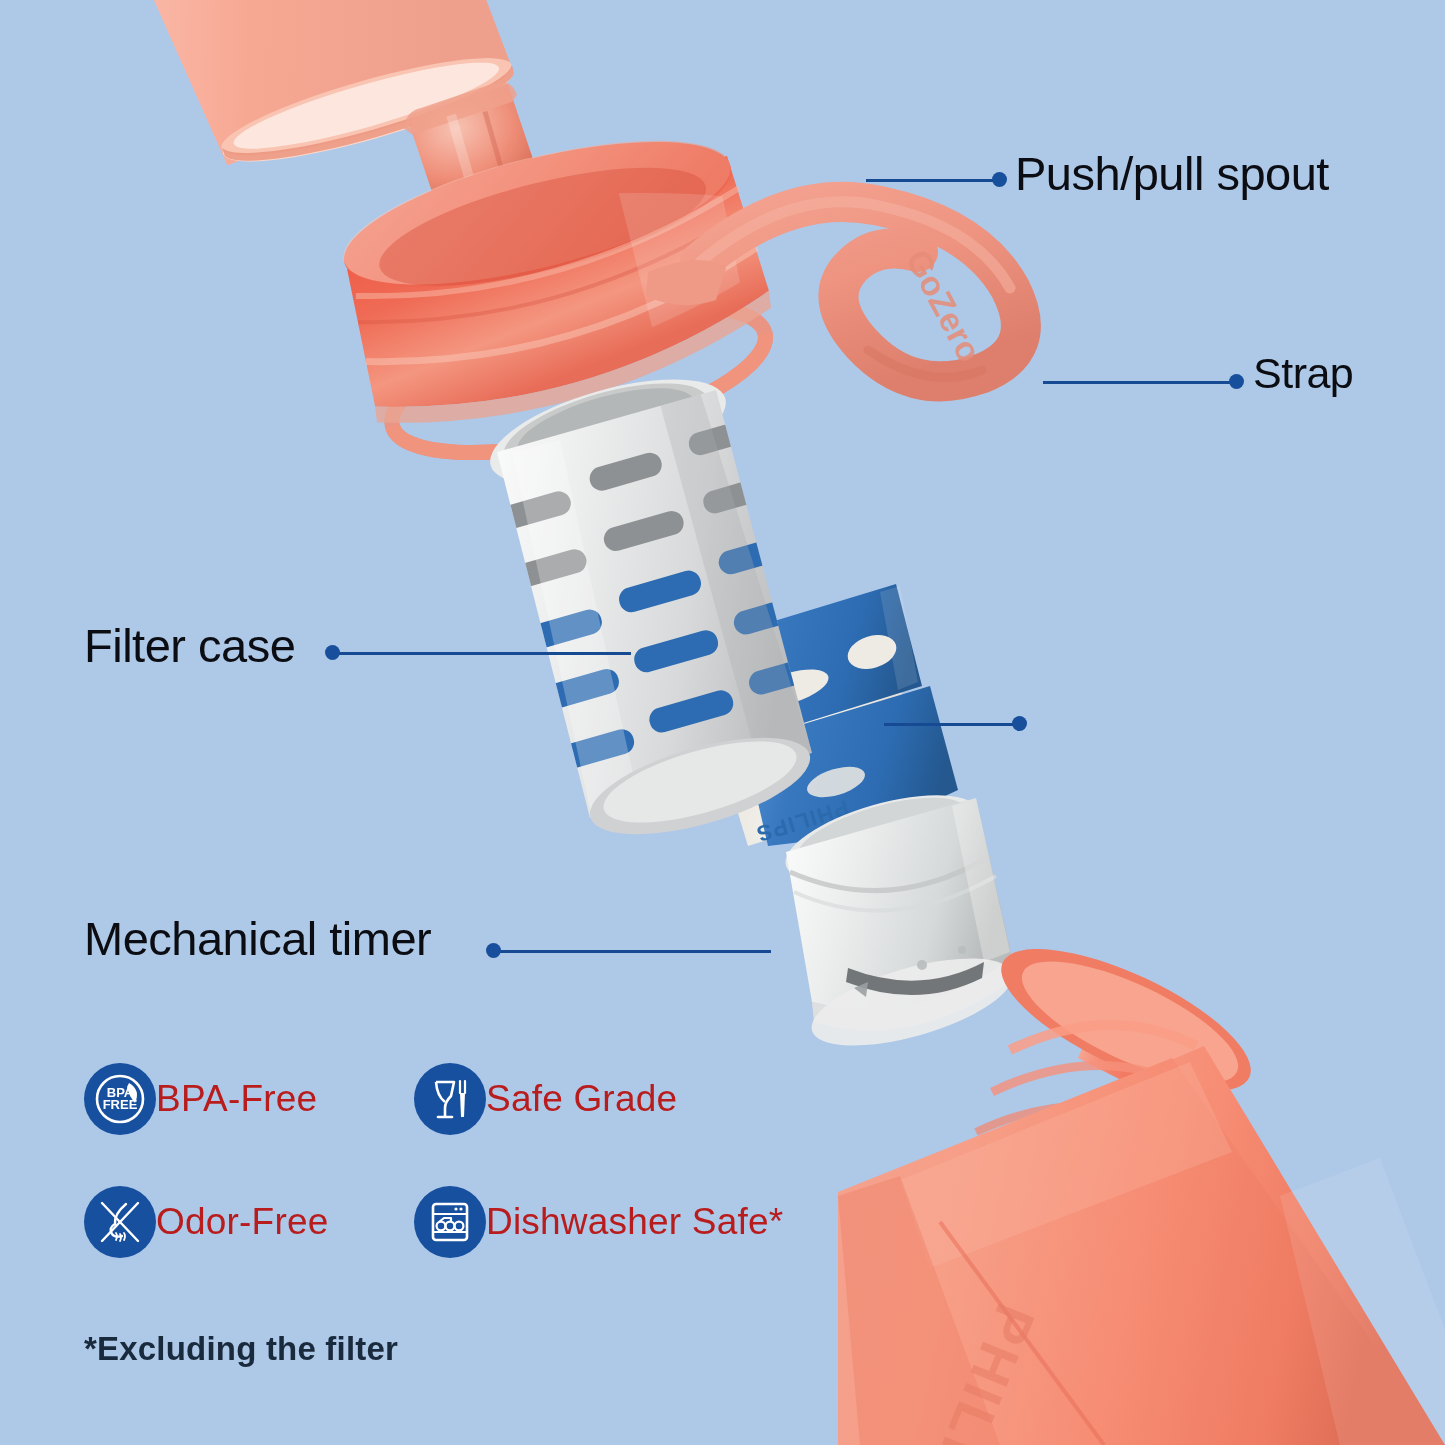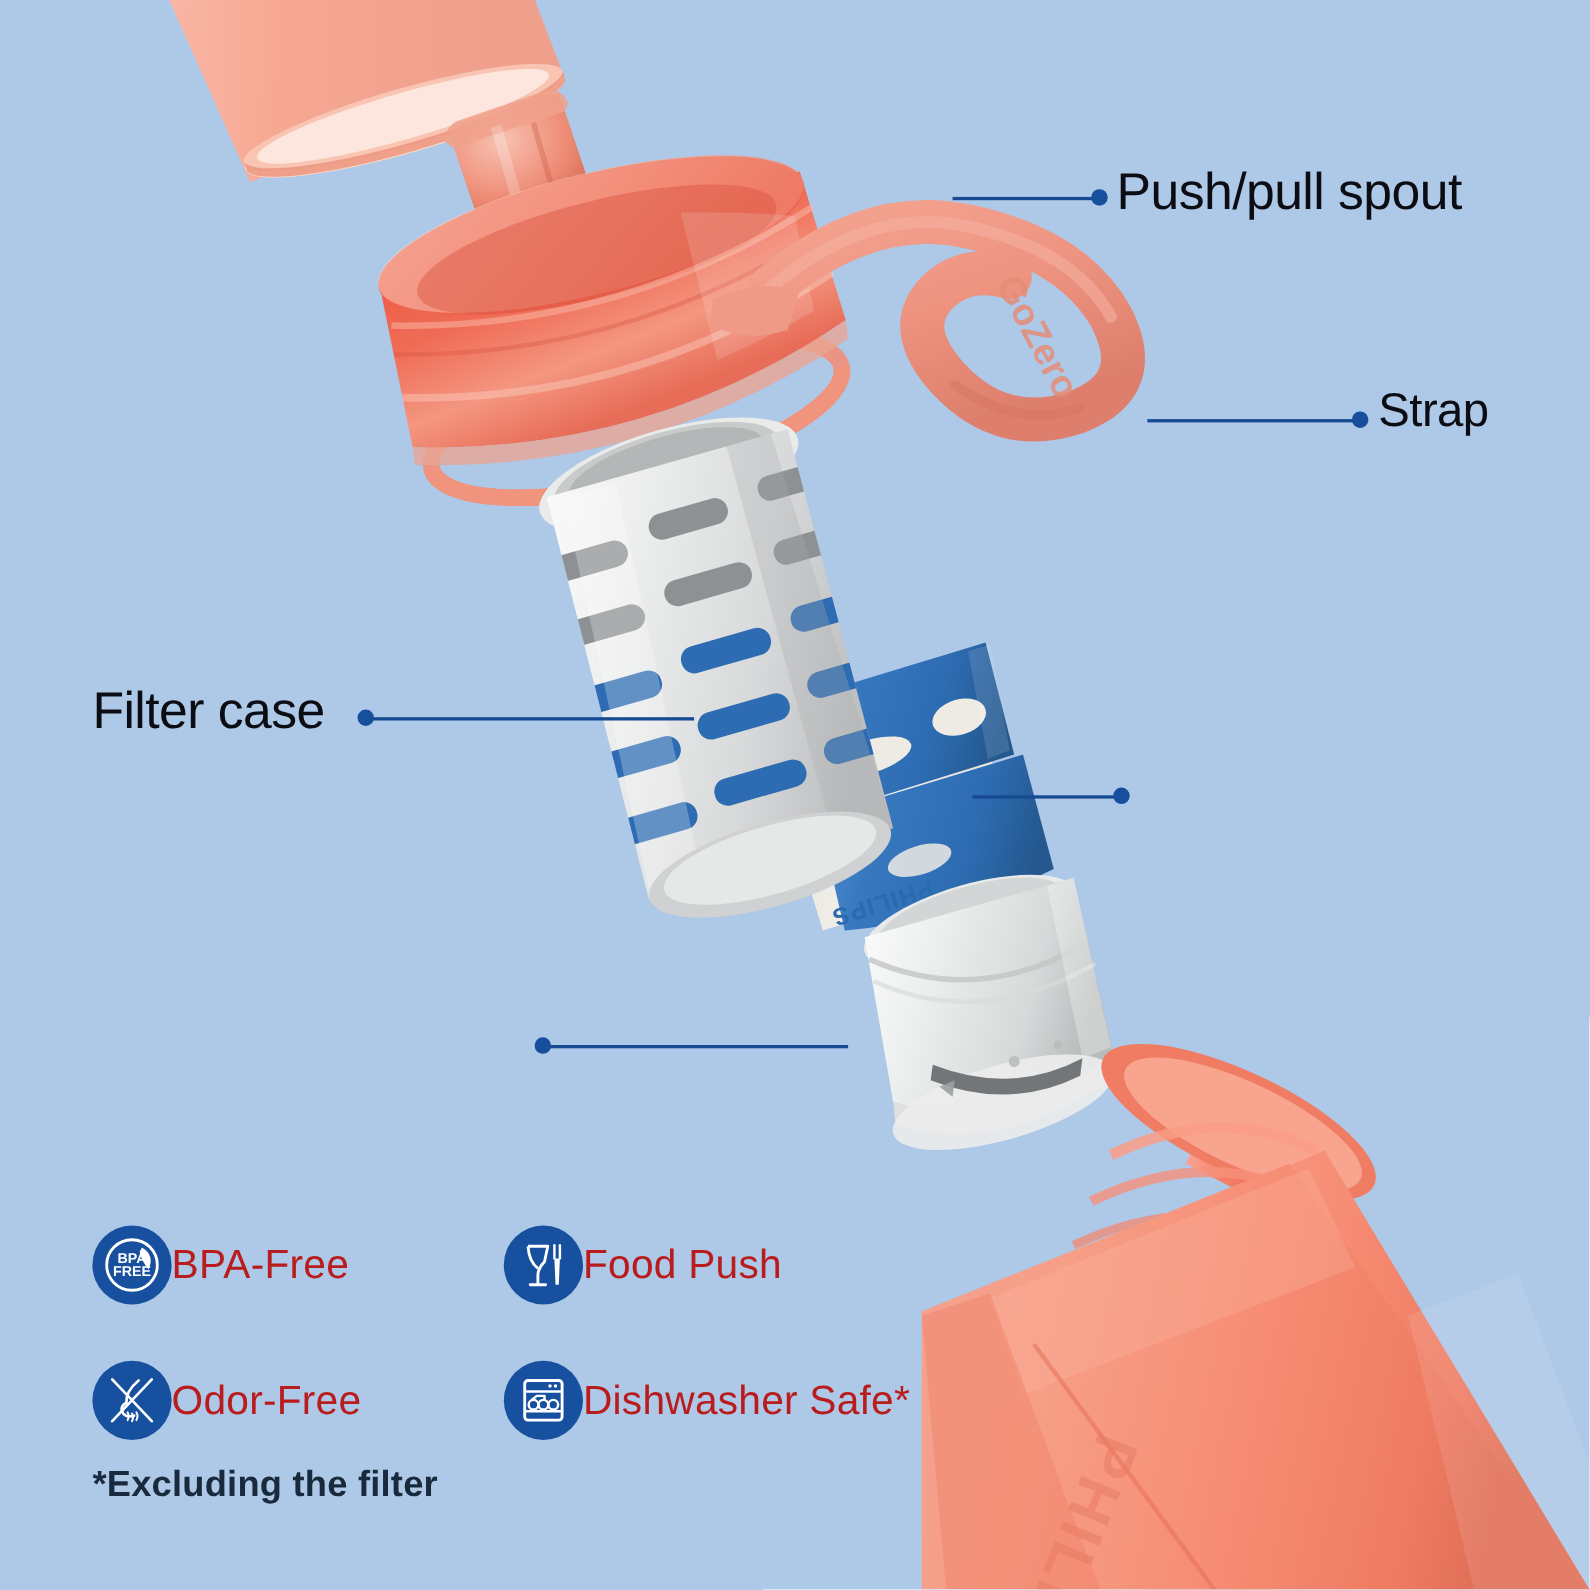--- a/index.html
+++ b/index.html
@@ -57,21 +57,21 @@
   .ld-mtimer { left: 497px;  top: 950px; width: 274px; }
   .dot-mtimer{ left: 486px;  top: 943px; }
 
   
   .features {
     position: absolute;
     left: 84px;
     top: 1063px;
     width: 800px;
   }
-  .feat-row { display: flex; height: 123px; align-items: flex-end; gap: 44px; }
+  .feat-row { display: flex; height: 123px; align-items: flex-start; }
   .feat-item { display: flex; align-items: center; }
   .feat-item.col1 { width: 330px; }
   .badge {
     width: 72px; height: 72px;
     border-radius: 50%;
     background: #17509f;
     display: flex; align-items: center; justify-content: center;
     flex: none;
   }
   .feat-text {
@@ -330,20 +330,21 @@
   <div class="leader ld-fcase"></div>
   <div class="leader-dot dot-fcase"></div>
   <div class="leader ld-fcart"></div>
   <div class="leader-dot dot-fcart"></div>
   <div class="leader ld-mtimer"></div>
   <div class="leader-dot dot-mtimer"></div>
 
   <div class="callout-label lbl-push">Push/pull spout</div>
   <div class="callout-label lbl-strap">Strap</div>
   <div class="callout-label lbl-fcase">Filter case</div>
+  <div class="callout-label lbl-mtimer">Mechanical timer</div>
 
   <div class="features">
 
     <div class="feat-row">
 
       <div class="feat-item col1">
         <div class="badge">
           <svg width="72" height="72" viewBox="0 0 72 72">
             <circle cx="36" cy="36" r="23" fill="none" stroke="#ffffff" stroke-width="2.6"></circle>
             <text x="36" y="34" fill="#ffffff" font-family="Liberation Sans, sans-serif" font-size="13" font-weight="700" text-anchor="middle">BPA</text>
@@ -358,21 +359,21 @@
         <div class="badge">
           <svg width="72" height="72" viewBox="0 0 72 72">
             <path d="M 22 19 L 40 19 L 37 33 Q 31 39 31 45 L 31 54" fill="none" stroke="#ffffff" stroke-width="2.6" stroke-linejoin="round"></path>
             <path d="M 22 19 Q 23 33 31 39" fill="none" stroke="#ffffff" stroke-width="2.6"></path>
             <line x1="24" y1="54" x2="38" y2="54" stroke="#ffffff" stroke-width="2.6" stroke-linecap="round"></line>
             <line x1="46" y1="18" x2="46" y2="30" stroke="#ffffff" stroke-width="2.2" stroke-linecap="round"></line>
             <line x1="51" y1="18" x2="51" y2="30" stroke="#ffffff" stroke-width="2.2" stroke-linecap="round"></line>
             <path d="M 46 30 L 51 30 L 50 54 L 47 54 Z" fill="#ffffff"></path>
           </svg>
         </div>
-        <div class="feat-text">Food Push</div>
+        <div class="feat-text">Safe Grade</div>
       </div>
 
     </div>
 
     <div class="feat-row">
 
       <div class="feat-item col1">
         <div class="badge">
           <svg width="72" height="72" viewBox="0 0 72 72">
             <path d="M 42 18 Q 30 28 31 38 Q 24 42 28 48 Q 31 52 38 50" fill="none" stroke="#ffffff" stroke-width="2.4" stroke-linecap="round"></path>

